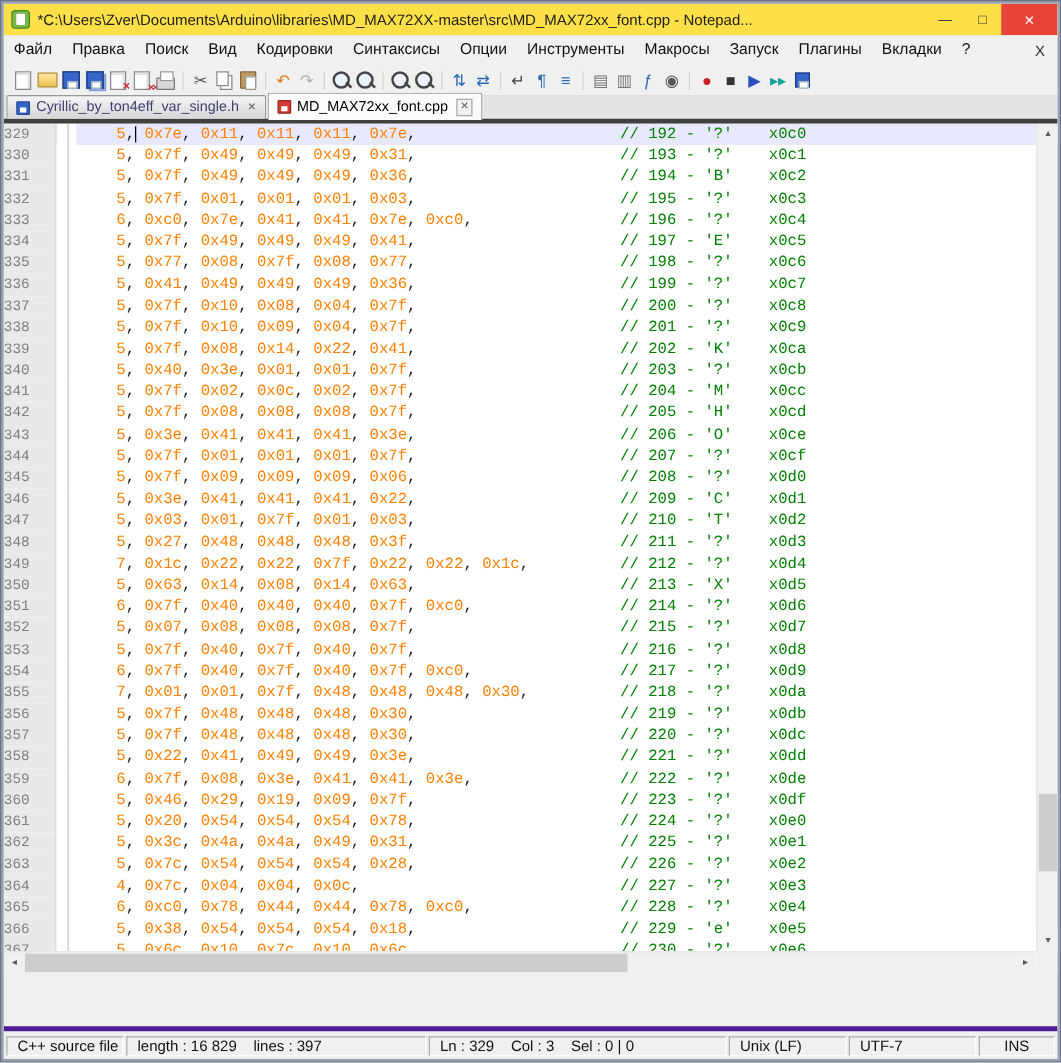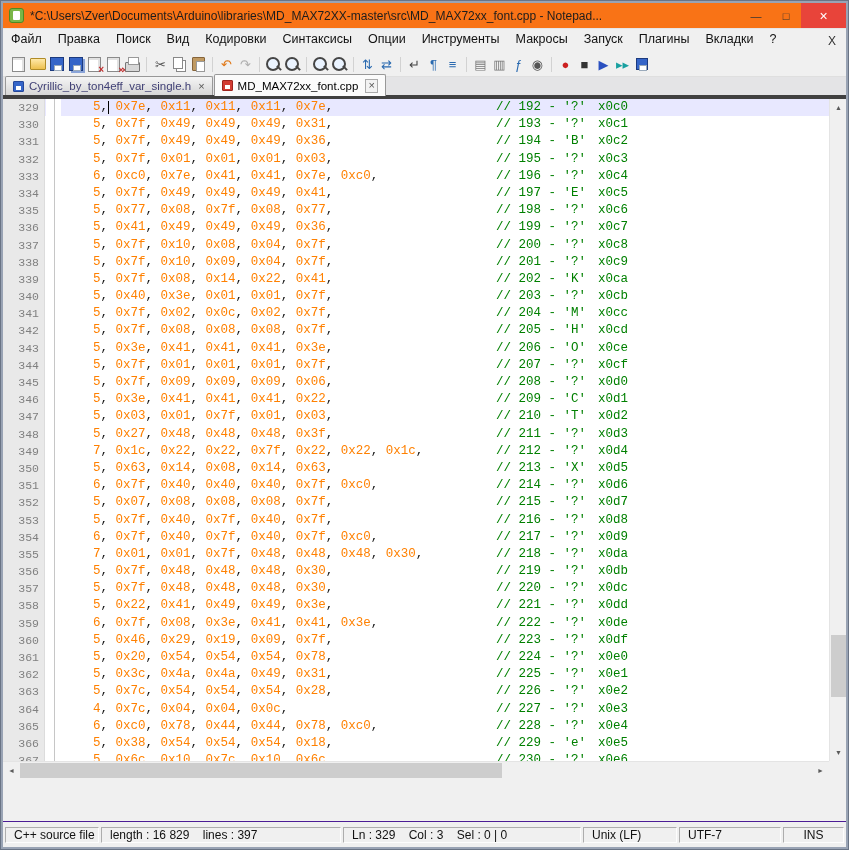--- a/index.html
+++ b/index.html
@@ -1,20 +1,20 @@
 <!DOCTYPE html>
 <html style="--number: #ff8000; --comment: #008000; --current-line: #e8e8ff; --line-number: #808080; --modified-tab-icon: #d23b32; --saved-tab-icon: #3565c8; --close-button: #e8443a;"><head>
 <meta charset="utf-8">
 <style>
   *{margin:0;padding:0;box-sizing:border-box}
   html,body{width:849px;height:850px;font-family:"Liberation Sans",sans-serif;background:#cfd4dc;overflow:hidden}
   .window{position:relative;width:849px;height:850px;border:3px solid #99a3b4;outline:1px solid #6a7485;outline-offset:-1px;background:#f0f0f0;overflow:hidden}
 
   
-  .titlebar{height:26px;display:flex;align-items:center;background:#f97316;padding-left:6px;position:relative;border-bottom:1px solid #e6e6e6}
+  .titlebar{height:26px;display:flex;align-items:center;background:#fde047;padding-left:6px;position:relative;border-bottom:1px solid #e6e6e6}
   .app-icon{flex:0 0 15px;width:15px;height:15px;margin-right:6px;background:#7ab648;border:1px solid #4e8a22;border-radius:3px;position:relative}
   .app-icon::after{content:'';position:absolute;left:3px;top:2px;width:7px;height:9px;background:#fff;border-radius:1px}
   .title-text{font-size:12px;color:#1d1d1d;white-space:nowrap;overflow:hidden;max-width:700px}
   .win-buttons{position:absolute;right:0;top:0;height:100%;display:flex}
   .win-btn{width:30px;height:100%;display:flex;align-items:center;justify-content:center;font-size:11px;color:#333;cursor:pointer}
   .win-btn.close{width:45px;background:var(--close-button,#e8443a);color:#fff;font-size:14px}
 
   
   .menubar{height:23px;display:flex;align-items:center;background:#f0f0f0;position:relative;font-size:12.5px;color:#111}
   .menu-items{display:flex;height:100%;}
@@ -51,44 +51,44 @@
   .tab-ic.mod{background:var(--modified-tab-icon,#d23b32);border:1px solid #9e241d}
   .tab-ic::after{content:'';position:absolute;left:2px;bottom:1px;width:5px;height:4px;background:#fff}
   .tab-close{font-size:11px;line-height:11px;color:#555;margin-left:2px;cursor:pointer}
   .tab.active .tab-close{border:1px solid #aaa;background:#f2f2f2;padding:0 2px 1px 2px}
 
   
   .editor{position:relative;height:679px;background:#fff;overflow:hidden}
   .lines{position:absolute;left:0;top:0;width:826px;height:662px;overflow:hidden}
   .line{position:relative;height:17.2px;line-height:17.2px;font-family:"Liberation Mono","DejaVu Sans Mono",monospace;font-size:12.5px;white-space:pre;color:#141414}
   .line.current{background:var(--current-line,#e8e8ff)}
-  .ln{position:absolute;left:0;top:0;width:42px;height:100%;background:#e9e9e9;border-right:1px solid #dcdcdc;color:var(--line-number,#808080);text-align:right;padding-right:5px;font-size:11.5px}
+  .ln{position:absolute;left:0;top:0;width:42px;height:100%;background:#e9e9e9;border-right:1px solid #dcdcdc;color:var(--line-number,#808080);text-align:left;padding-right:5px;font-size:11.5px}
   .fold{position:absolute;left:43px;top:0;width:15px;height:100%;background:#fff;display:block}
   .fold::after{content:'';position:absolute;left:8px;top:0;bottom:0;width:1px;background:#c6c6c6}
   .code{position:absolute;left:90px;top:0}
   .num{color:var(--number,#ff8000)}
   .op{color:#1a1a1a}
   .cmt{position:absolute;left:493px;top:0;color:var(--comment,#008000)}
-  .hex{position:absolute;left:595px;top:0;color:var(--comment,#008000)}
+  .hex{position:absolute;left:612px;top:0;color:var(--comment,#008000)}
   .caret{position:absolute;left:105px;top:2px;width:1px;height:13px;background:#000}
 
   
   .vscroll{position:absolute;right:0;top:0;width:17px;height:662px;background:#f0f0f0;border-left:1px solid #e4e4e4}
   .sb-btn{position:absolute;width:17px;height:17px;display:flex;align-items:center;justify-content:center;font-size:7px;color:#5a5a5a;background:#f0f0f0;cursor:pointer}
   .sb-up{left:0;top:0}.sb-down{left:0;bottom:0}
   .vthumb{position:absolute;left:1px;width:15px;top:536px;height:62px;background:#cdcdcd;cursor:pointer}
   .hscroll{position:absolute;left:0;bottom:0;height:17px;width:826px;background:#f0f0f0;border-top:1px solid #e4e4e4}
   .sb-left{left:0;top:0}.sb-right{right:0;top:0}
   .hthumb{position:absolute;left:17px;top:1px;height:15px;width:482px;background:#cdcdcd;cursor:pointer}
   .corner{position:absolute;right:0;bottom:0;width:17px;height:17px;background:#f0f0f0}
 
   .filler{height:43px;background:#f0f0f0}
 
   
-  .statusbar{height:26px;background:#f0f0f0;border-top:1px solid #4c1d95;display:flex;align-items:center;padding:2px;gap:2px;font-size:12px;color:#111}
+  .statusbar{height:26px;background:#f0f0f0;border-top:4px solid #4c1d95;display:flex;align-items:flex-end;padding:2px;gap:2px;font-size:12px;color:#111}
   .pane{border:1px solid;border-color:#adadad #fdfdfd #fdfdfd #adadad;display:flex;align-items:center;padding:0 8px;white-space:pre;overflow:hidden}
 </style>
 </head>
 <body>
 
 <div class="window">
 
   <div class="titlebar">
     <span class="app-icon"></span>
     <span class="title-text">*C:\Users\Zver\Documents\Arduino\libraries\MD_MAX72XX-master\src\MD_MAX72xx_font.cpp - Notepad...</span>

